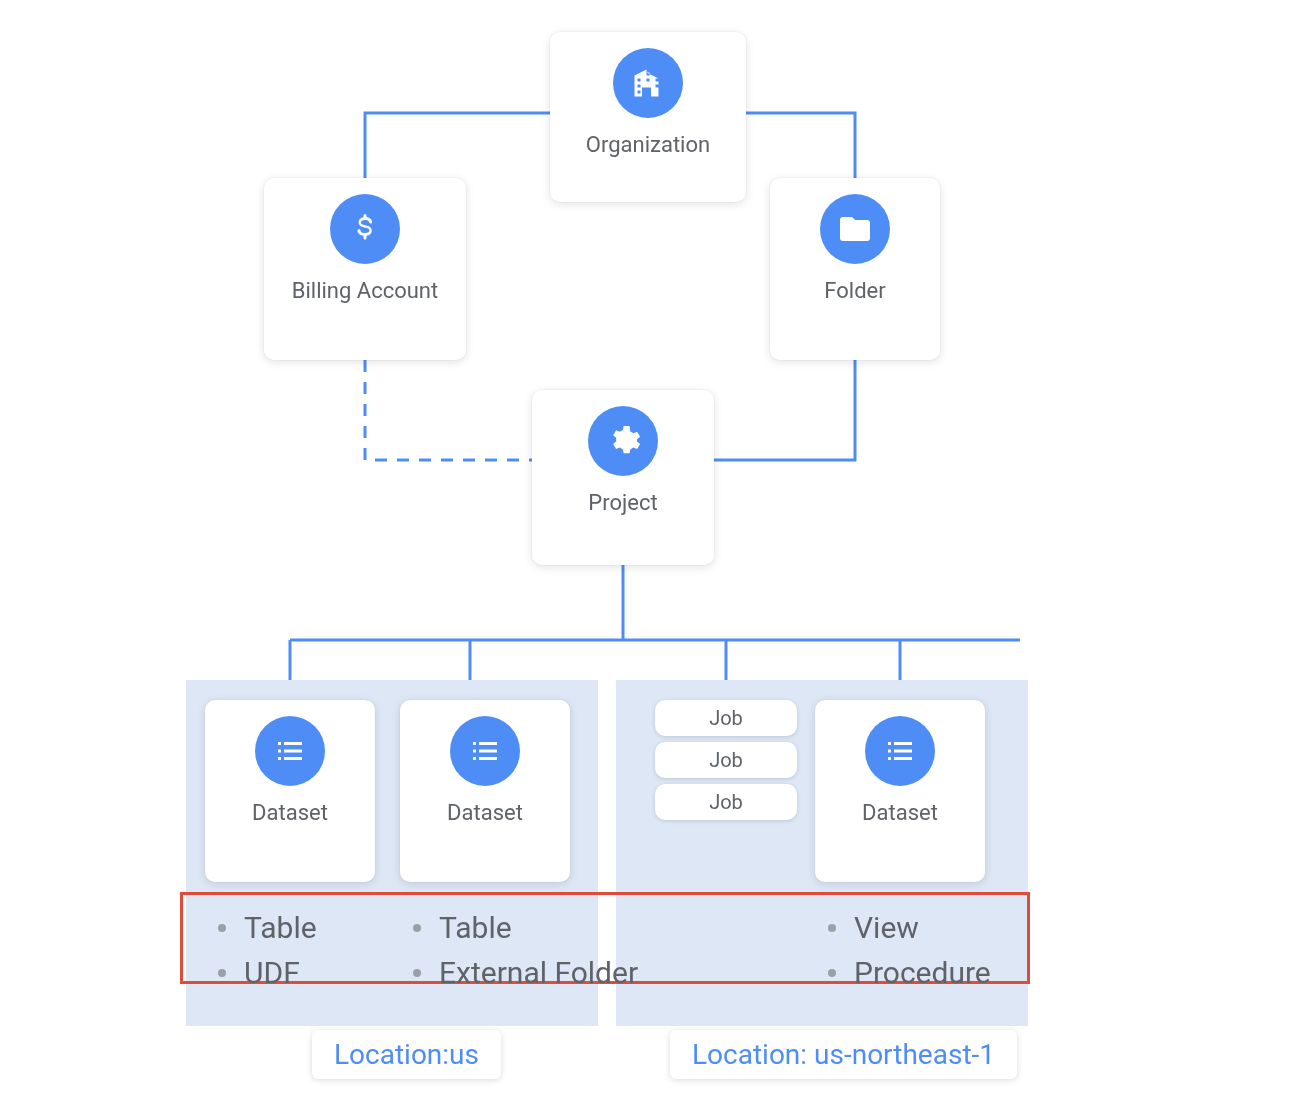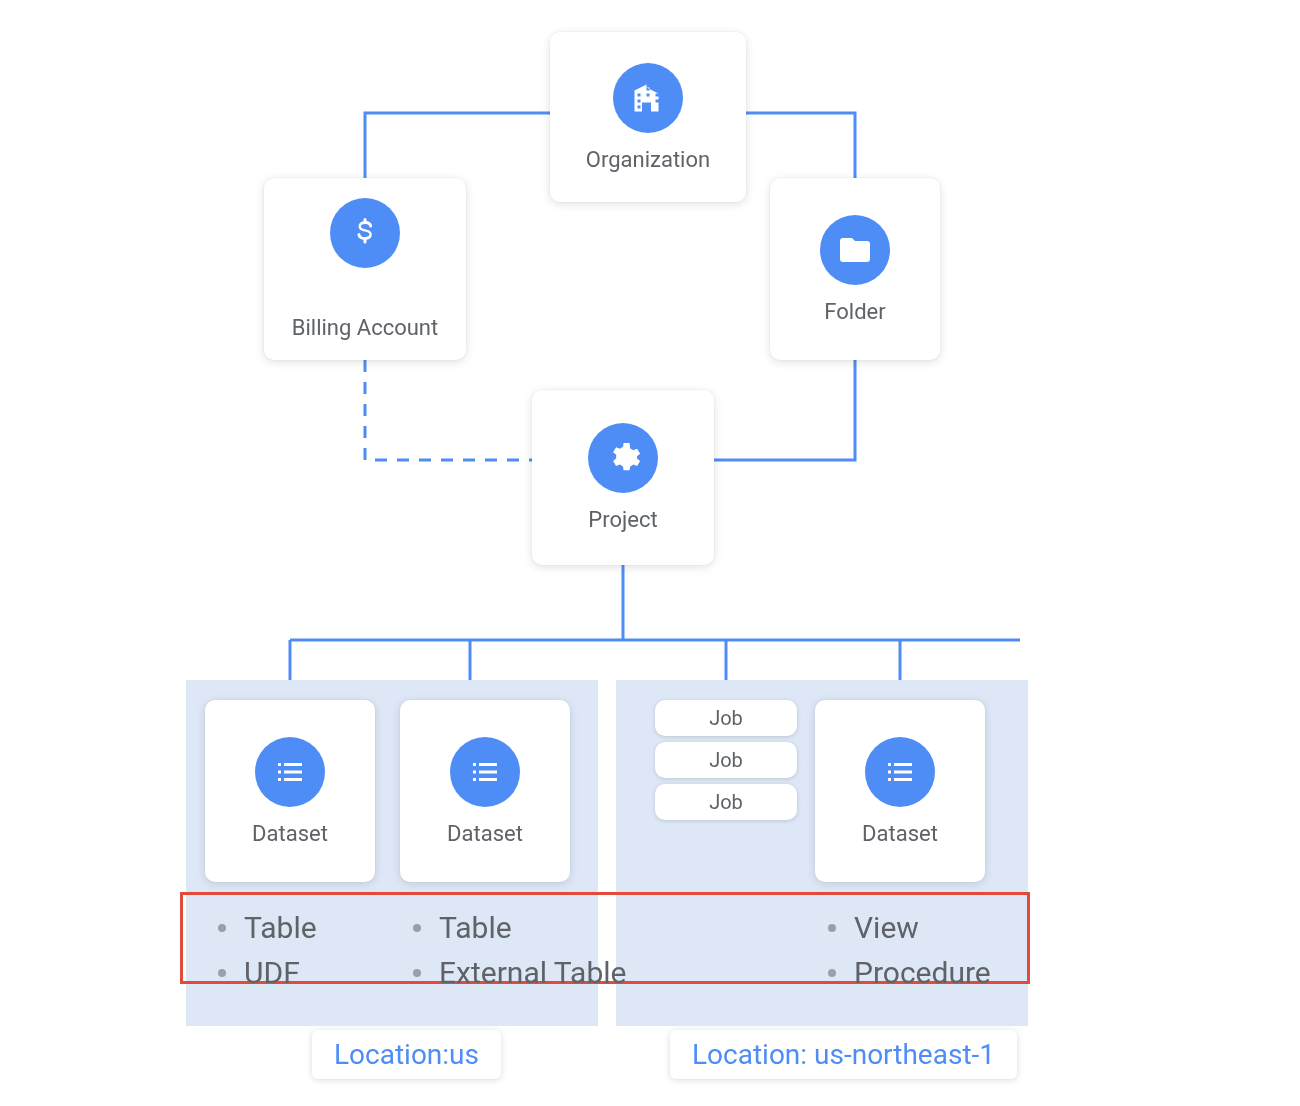--- a/index.html
+++ b/index.html
@@ -14,21 +14,20 @@
     height: 1106px;
   }
   .card {
     position: absolute;
     background: #fff;
     border-radius: 10px;
     box-shadow: 0 2px 10px rgba(0,0,0,0.12), 0 0 0 1px rgba(0,0,0,0.02);
     display: flex;
     flex-direction: column;
     align-items: center;
-    justify-content: center;
     padding: 16px 20px;
   }
   .card .icon-circle {
     width: 70px;
     height: 70px;
     border-radius: 50%;
     background: #4f8df6;
     display: flex;
     align-items: center;
     justify-content: center;
@@ -119,21 +118,21 @@
 
   <div class="card" style="left:550px; top:32px; width:196px; height:170px;">
     <div class="icon-circle">
       <svg viewBox="0 0 24 24" width="36" height="36">
           <path d="M3 21V7l8-4v2l8 4v12h-5v-6h-6v6H3zm2-2h2v-2H5v2zm0-4h2v-2H5v2zm0-4h2V9H5v2zm6 0h2V9h-2v2zm0-4h2V5h-2v2zm6 8h2v-2h-2v2zm0-4h2V9h-2v2z"></path>
         </svg>
     </div>
     <div class="label">Organization</div>
   </div>
 
-  <div class="card" style="left:264px; top:178px; width:202px; height:182px;gap:33px;">
+  <div class="card" style="left:264px; top:178px; width:202px; height:182px;">
     <div class="icon-circle">
       <svg viewBox="0 0 24 24" width="36" height="36">
           <path d="M12 2a1 1 0 0 1 1 1v1.07c1.9.28 3.45 1.3 3.77 3.1a1 1 0 1 1-1.97.36c-.18-.98-1.07-1.53-2.8-1.53-1.86 0-2.75.67-2.75 1.62 0 .86.62 1.32 2.98 1.86 2.79.63 4.27 1.55 4.27 3.62 0 1.86-1.47 3.06-3.5 3.4V18a1 1 0 1 1-2 0v-1.47c-2.1-.27-3.72-1.36-4.03-3.23a1 1 0 1 1 1.97-.33c.18 1.08 1.18 1.7 3.06 1.7 1.98 0 2.97-.7 2.97-1.7 0-.93-.67-1.4-3.1-1.95-2.7-.6-4.15-1.5-4.15-3.53 0-1.78 1.4-2.94 3.28-3.27V3a1 1 0 0 1 1-1z"></path>
         </svg>
     </div>
     <div class="label">Billing Account</div>
   </div>
 
   <div class="card" style="left:532px; top:390px; width:182px; height:175px;">
     <div class="icon-circle">
@@ -199,21 +198,21 @@
         <span>UDF</span>
       </div>
   </div>
   <div class="bullet-list" style="left:413px; top:905px;">
     <div class="row">
         <span class="dot"></span>
         <span>Table</span>
       </div>
     <div class="row">
         <span class="dot"></span>
-        <span>External Table</span>
+        <span>External Folder</span>
       </div>
   </div>
   <div class="bullet-list" style="left:828px; top:905px;">
     <div class="row">
         <span class="dot"></span>
         <span>View</span>
       </div>
     <div class="row">
         <span class="dot"></span>
         <span>Procedure</span>

